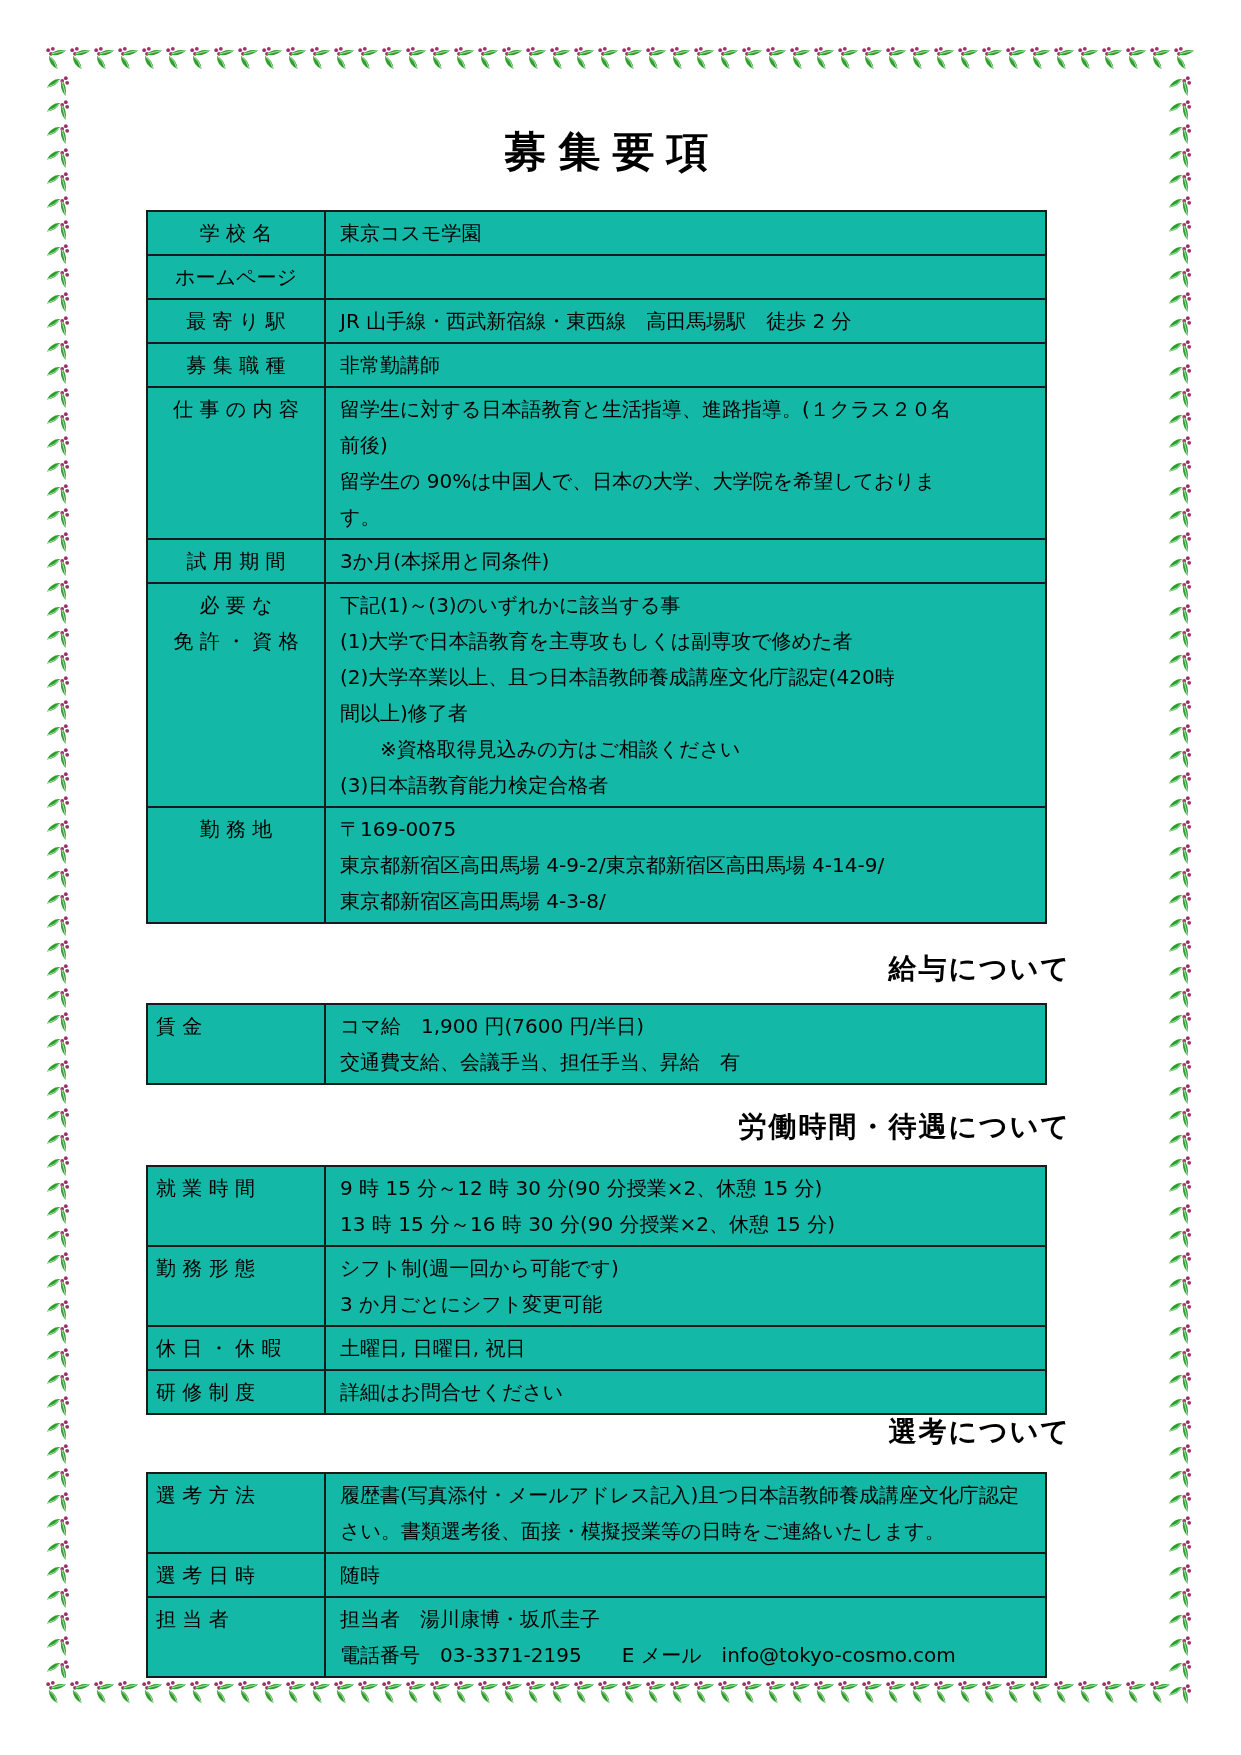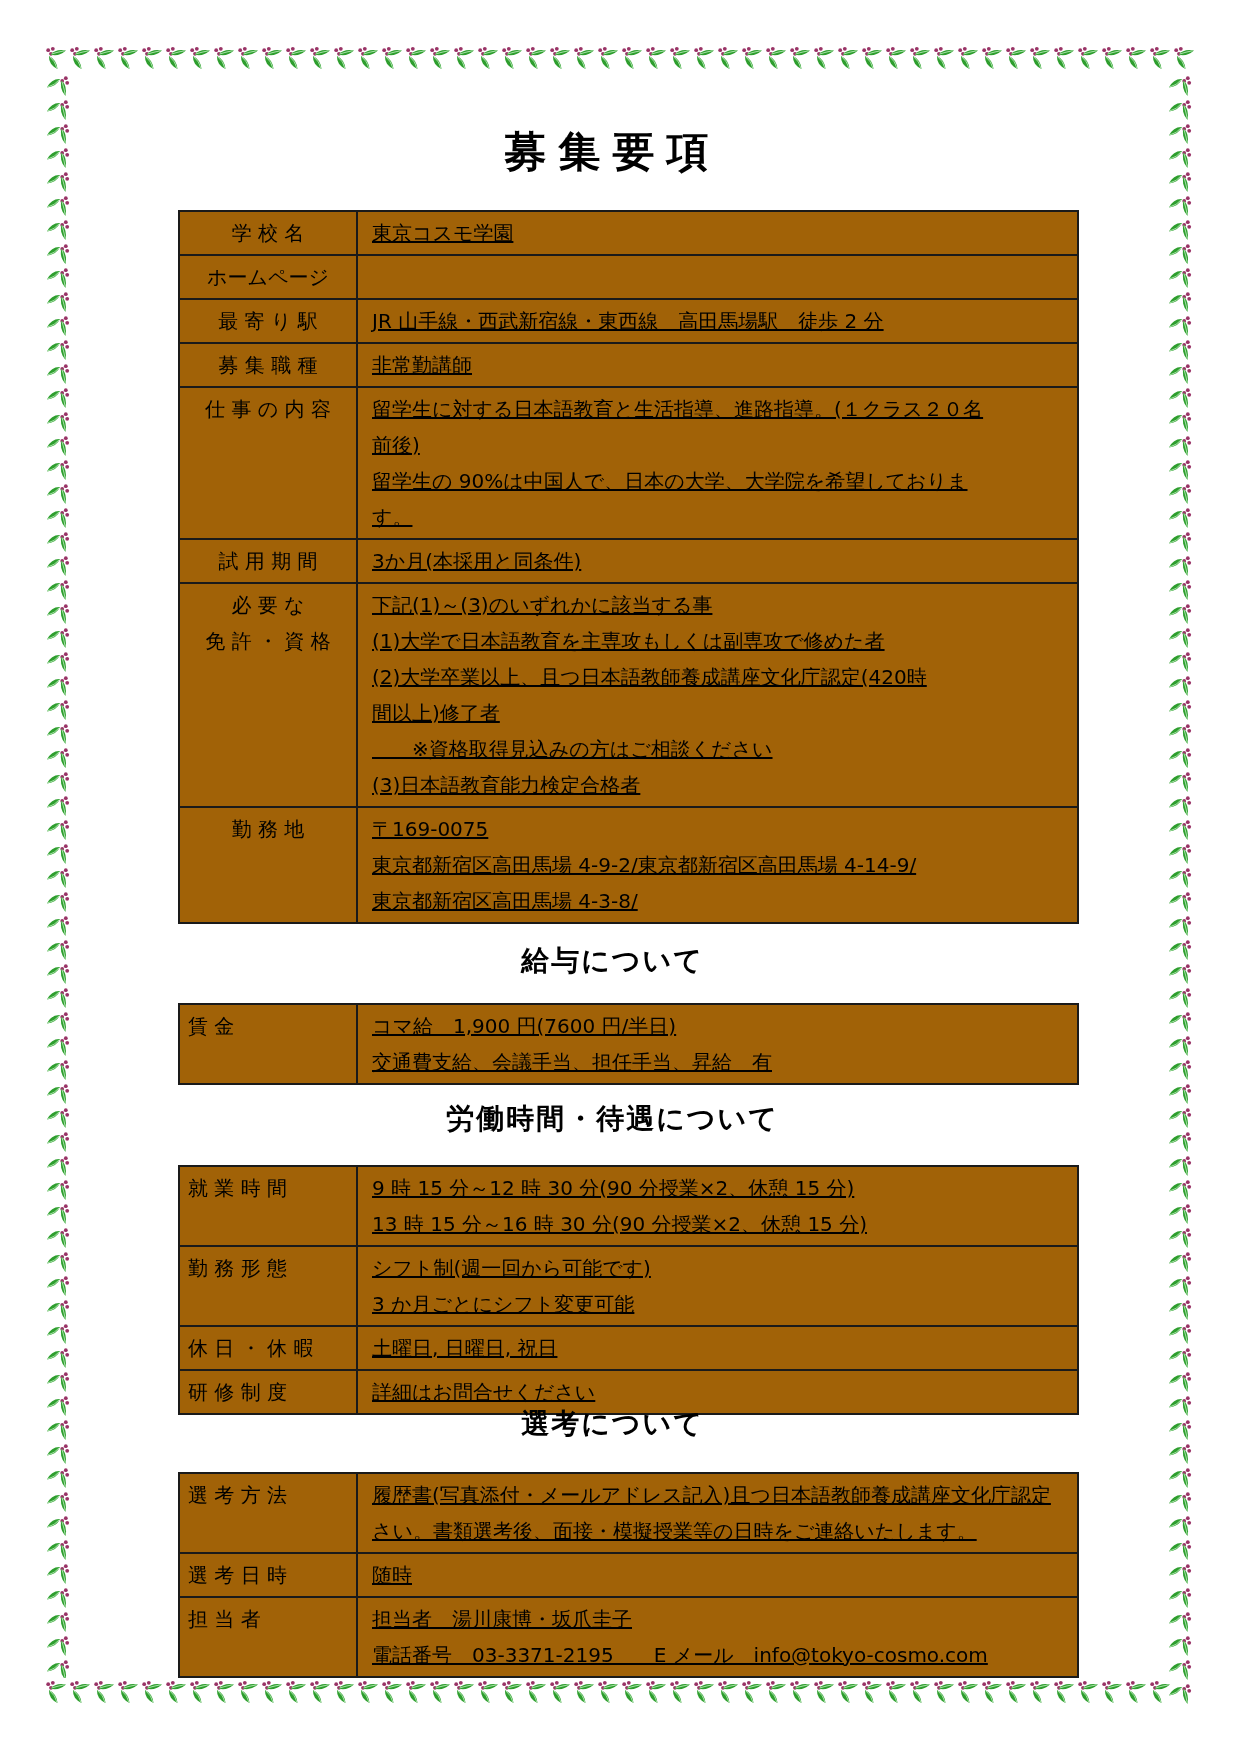--- a/index.html
+++ b/index.html
@@ -20,42 +20,42 @@
   #border-top{left:44px;top:46px;width:1150px;}
   #border-bottom{left:44px;top:1680px;width:1126px;}
   #border-left{left:46px;top:74px;height:1604px;}
   #border-right{left:1168px;top:74px;height:1630px;}
 
   .title{
     position:absolute;left:162px;width:901px;top:124px;margin:0;
     text-align:center;font-size:42px;font-weight:bold;letter-spacing:12px;
   }
   .sec{
-    position:absolute;left:162px;width:901px;margin:0;
-    text-align:center;font-size:28px;font-weight:bold;letter-spacing:2px;
+    position:absolute;left:162px;width:901px;margin:8px;
+    text-align:right;font-size:28px;font-weight:bold;letter-spacing:2px;
   }
   #sec-salary{top:942px;}
   #sec-working{top:1100px;}
   #sec-selection{top:1405px;}
 
   .tbl{
-    position:absolute;left:178px;width:901px;box-sizing:border-box;
-    border:2px solid var(--rule);background:#a16207;
+    position:absolute;left:146px;width:901px;box-sizing:border-box;
+    border:2px solid var(--rule);background:#14b8a6;
   }
   #tbl-recruitment{top:210px;}
   #tbl-salary{top:1003px;}
   #tbl-working{top:1165px;}
   #tbl-selection{top:1472px;}
 
   .row{display:grid;grid-template-columns:178px 1fr;}
   .row + .row{border-top:2px solid var(--rule);}
   .cell{padding:3px 6px;line-height:36px;font-size:20px;box-sizing:border-box;}
   .cell.label{border-right:2px solid var(--rule);text-align:center;}
   .tbl.left-labels .cell.label{text-align:left;padding-left:8px;}
-  .cell.value{padding-left:14px;padding-right:18px;text-decoration:underline;}
+  .cell.value{padding-left:14px;padding-right:18px;}
   .line{white-space:pre-wrap;}
 </style>
 </head>
 <body>
 
 <svg width="0" height="0" style="position:absolute" aria-hidden="true">
   <defs>
     <g id="holly-motif">
       <circle cx="4.2" cy="4.2" r="1.9" fill="var(--berry)"></circle>
       <circle cx="8.8" cy="2.8" r="1.9" fill="var(--berry)"></circle>

